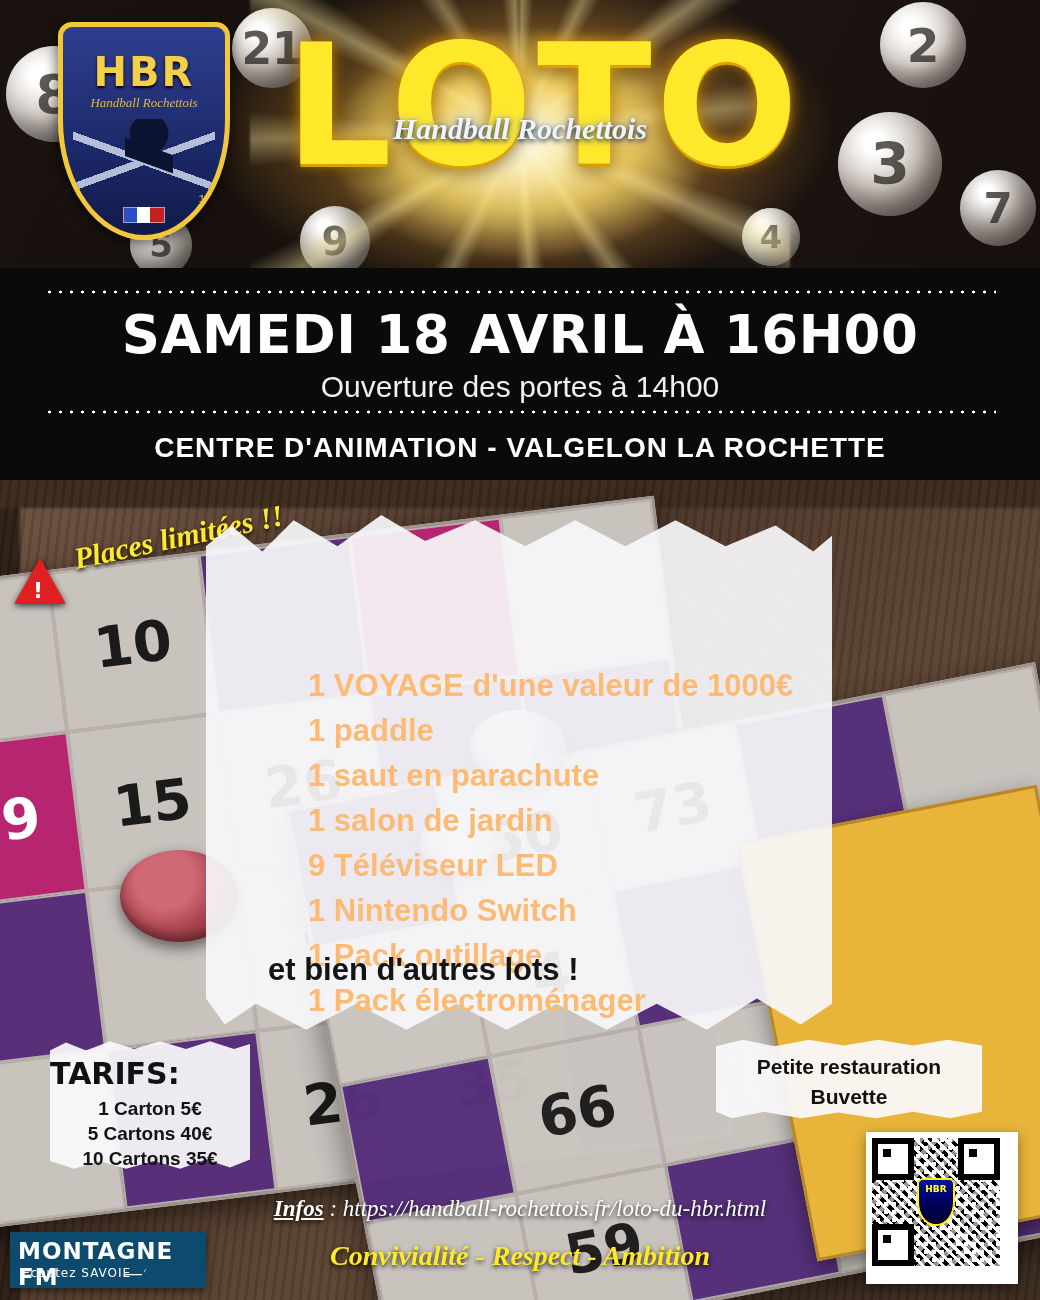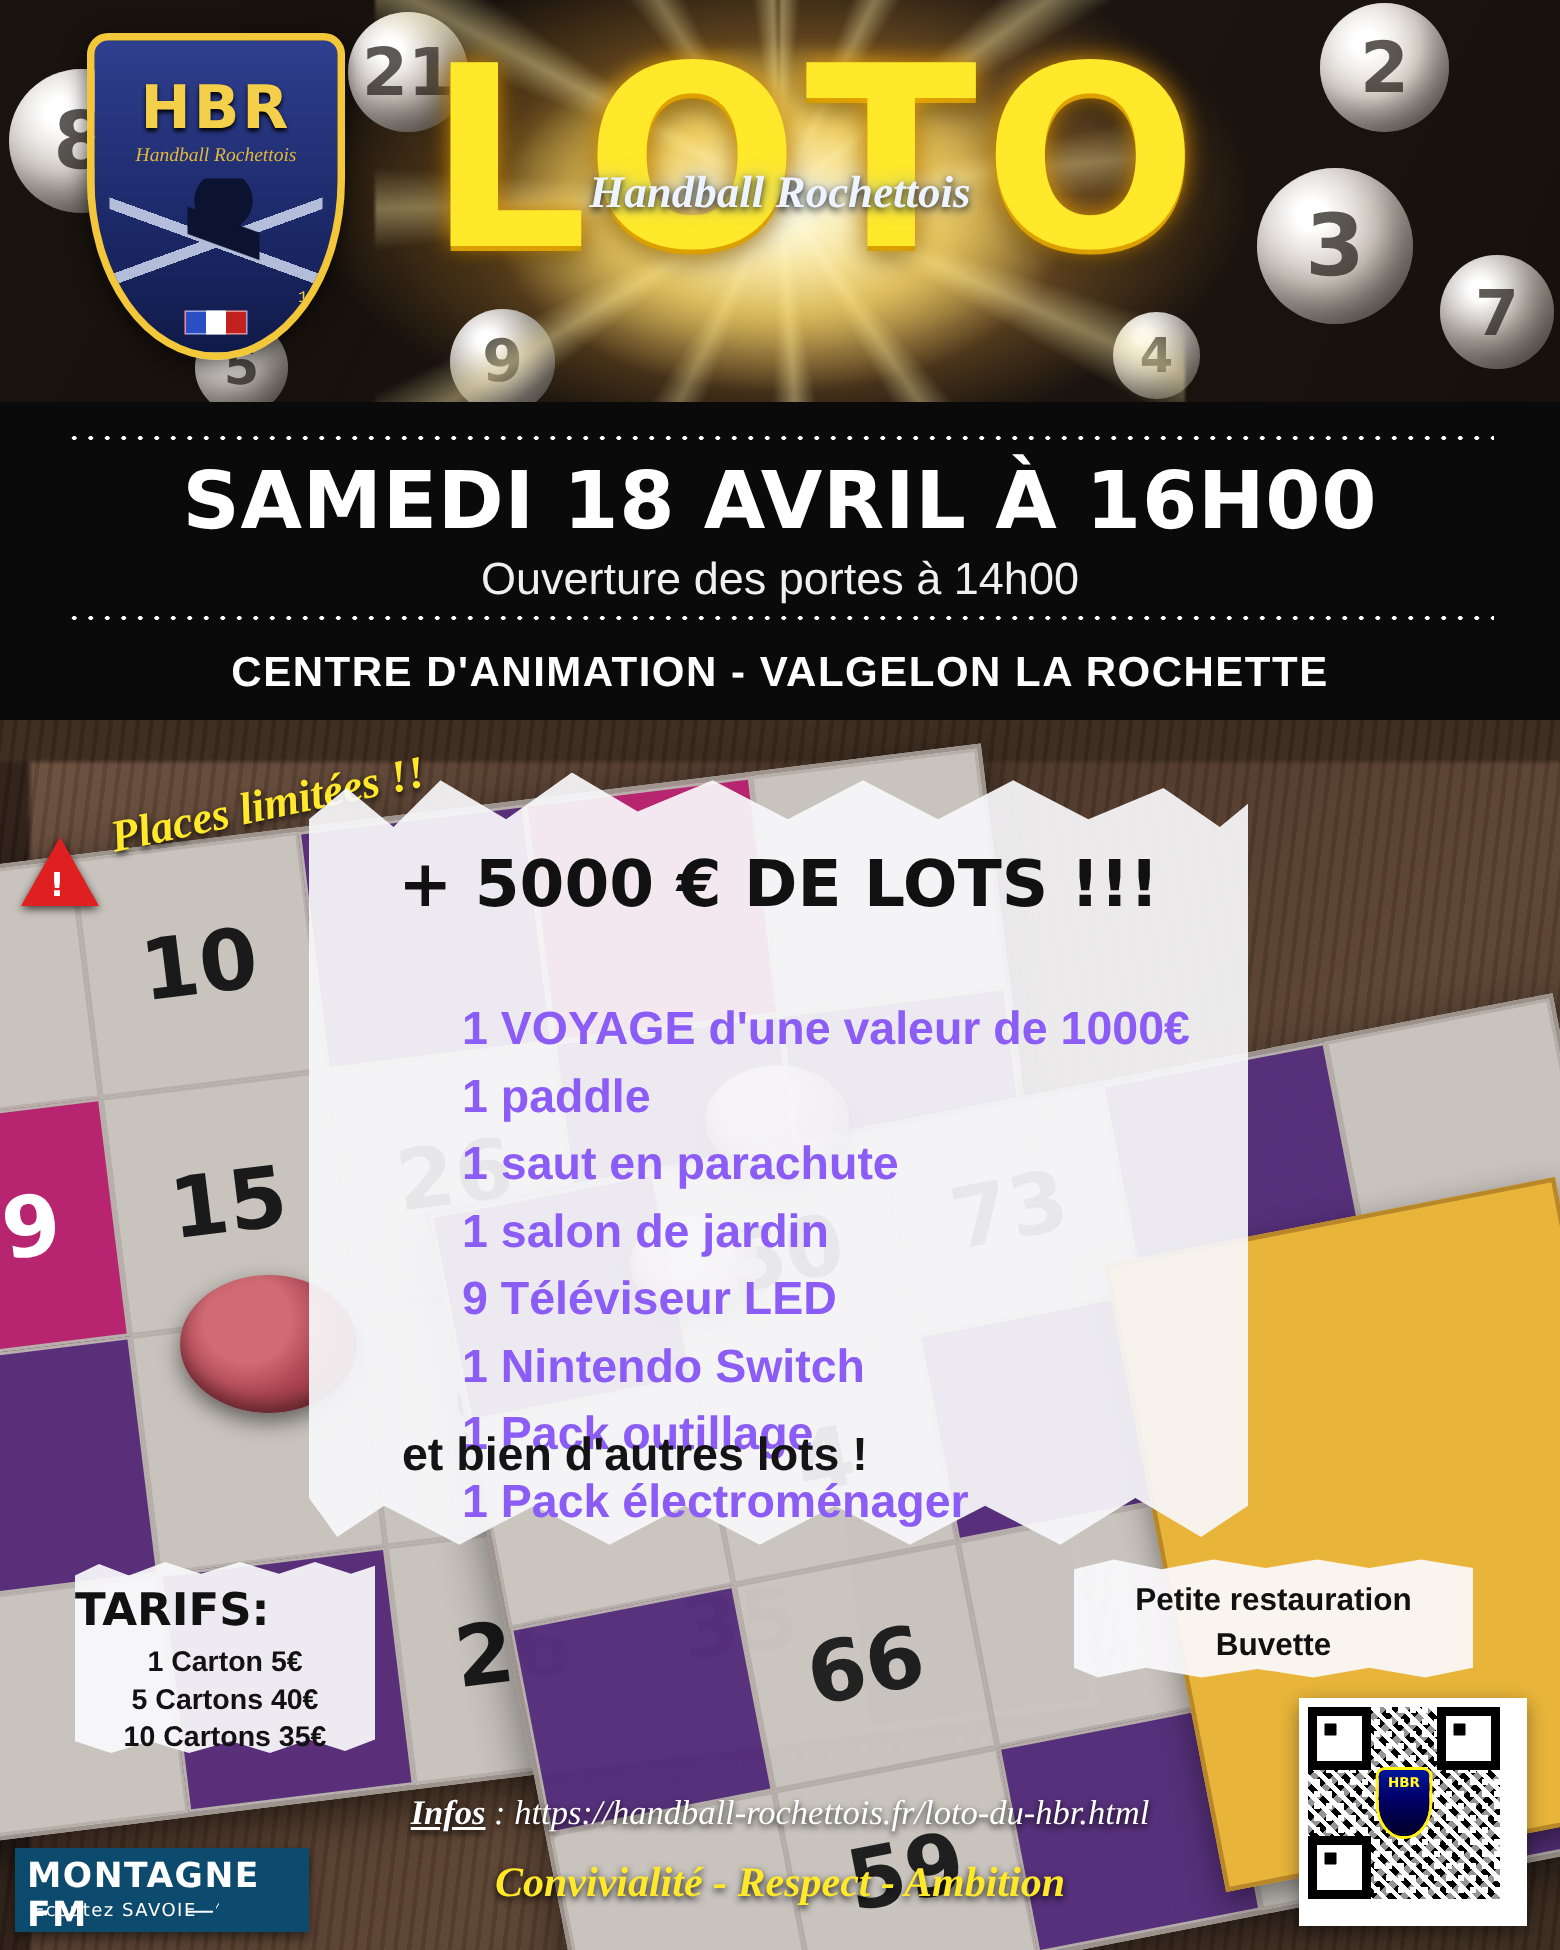--- a/index.html
+++ b/index.html
@@ -192,21 +192,21 @@
     box-shadow:0 10px 26px rgba(0,0,0,.4);
     clip-path:polygon(0% 6%, 4% 2%, 9% 7%, 14% 1%, 21% 6%, 28% 0%, 35% 5%, 43% 1%, 51% 6%, 59% 1%, 67% 6%, 75% 1%, 83% 6%, 91% 2%, 97% 7%, 100% 4%,
                       100% 94%, 95% 98%, 88% 93%, 80% 99%, 72% 94%, 64% 99%, 56% 94%, 48% 99%, 40% 94%, 32% 99%, 24% 94%, 16% 99%, 8% 94%, 3% 98%, 0% 93%);
   }
   .prize-title{
     position:absolute;left:206px;top:565px;width:626px;text-align:center;
     font-family:"DejaVu Sans", sans-serif;font-weight:700;font-size:43px;color:#111;
   }
   .prize-list{
     position:absolute;left:268px;top:632px;width:560px;
-    font-family:"Liberation Sans", sans-serif;font-weight:700;font-size:31px;line-height:45px;color:#8b5cf6;
+    font-family:"Liberation Sans", sans-serif;font-weight:700;font-size:31px;line-height:45px;color:#fdba74;
   }
   .prize-list li{list-style:none;}
   .prize-last{
     position:absolute;left:268px;top:952px;
     font-family:"Liberation Sans", sans-serif;font-weight:700;font-size:31px;color:#141414;
   }
 
   
   .places{
     position:absolute;left:72px;top:520px;
@@ -409,21 +409,20 @@
     <div class="token" style="left:120px;top:370px;width:118px;height:92px;"></div>
     <div class="token pale" style="left:470px;top:230px;width:96px;height:74px;"></div>
     <div class="token pale" style="left:420px;top:330px;width:86px;height:66px;"></div>
   </div>
 
   <div class="warn-tri"></div>
   <div class="warn-bang">!</div>
   <div class="places">Places limitées !!</div>
 
   <div class="prize-paper"></div>
-  <div class="prize-title">+ 5000 € DE LOTS !!!</div>
   <ul class="prize-list" id="prizeList">
       <li>1 VOYAGE d'une valeur de 1000€</li>
       <li>1 paddle</li>
       <li>1 saut en parachute</li>
       <li>1 salon de jardin</li>
       <li>9 Téléviseur LED</li>
       <li>1 Nintendo Switch</li>
       <li>1 Pack outillage</li>
       <li>1 Pack électroménager</li>
     </ul>

